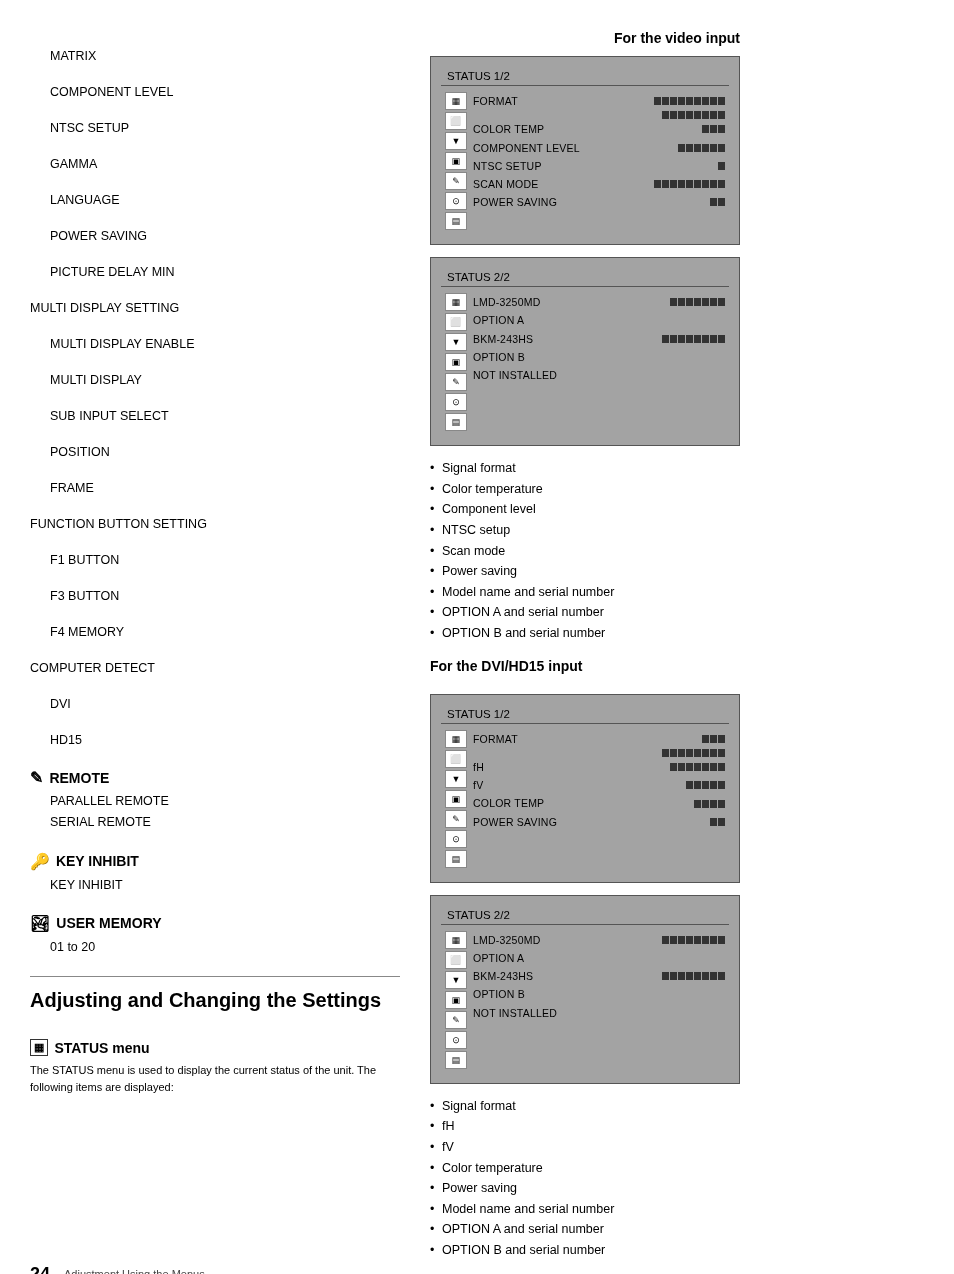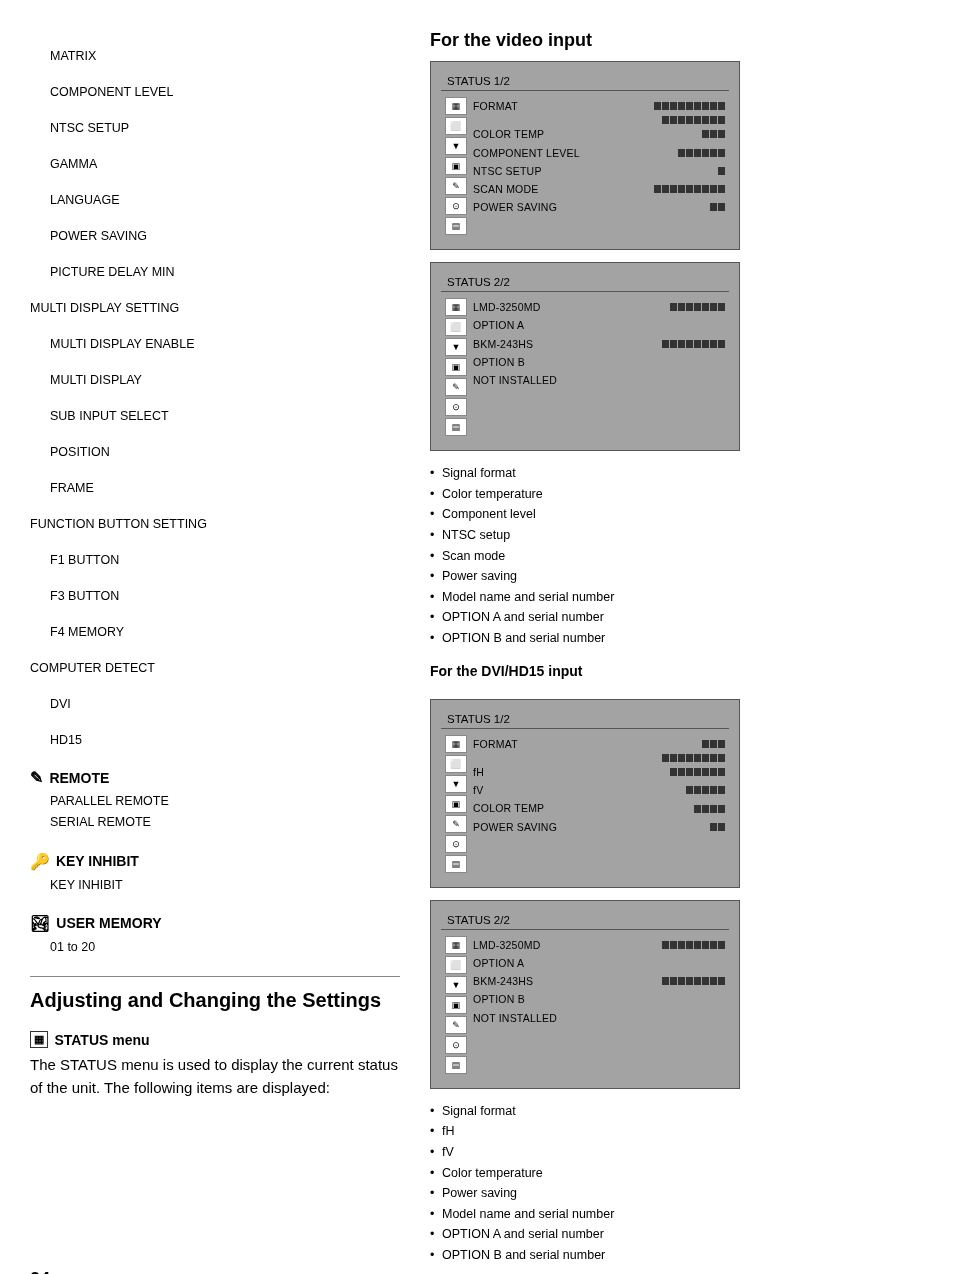--- a/index.html
+++ b/index.html
@@ -59,44 +59,45 @@
     .divider {
       border: none;
       border-top: 1px solid #888;
       margin: 18px 0 10px 0;
     }
 
     .big-heading {
       font-size: 20px;
       font-weight: bold;
       line-height: 1.3;
-      margin-bottom: 18px;
+      margin-bottom: 26px;
       margin-top: 4px;
     }
     .status-menu-header {
       display: flex;
       align-items: center;
       font-weight: bold;
       font-size: 14px;
       margin-bottom: 6px;
     }
     .status-menu-header .icon {
       margin-right: 6px;
     }
     .status-desc {
-      font-size: 15px;
+      font-size: 11px;
       line-height: 1.5;
       margin-bottom: 12px;
     }
 
     
     .video-input-title {
       font-weight: bold;
-      font-size: 18px;
+      font-size: 14px;
       margin-bottom: 10px;
+      text-align: center;
     }
 
     .status-box {
       border: 1.5px solid #555;
       width: 310px;
       margin-bottom: 12px;
       background: #a3a3a3;
       padding: 10px;
     }
     .status-box-title {

